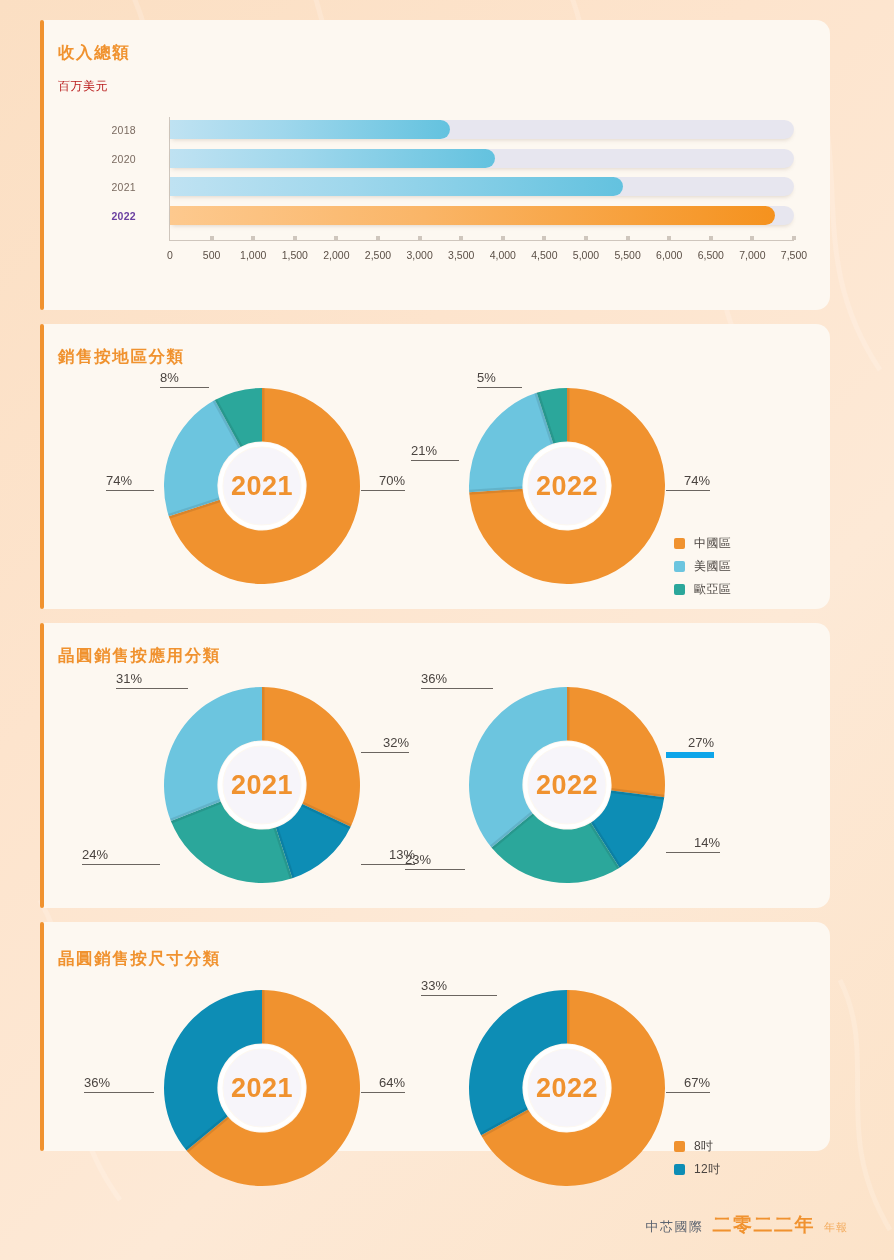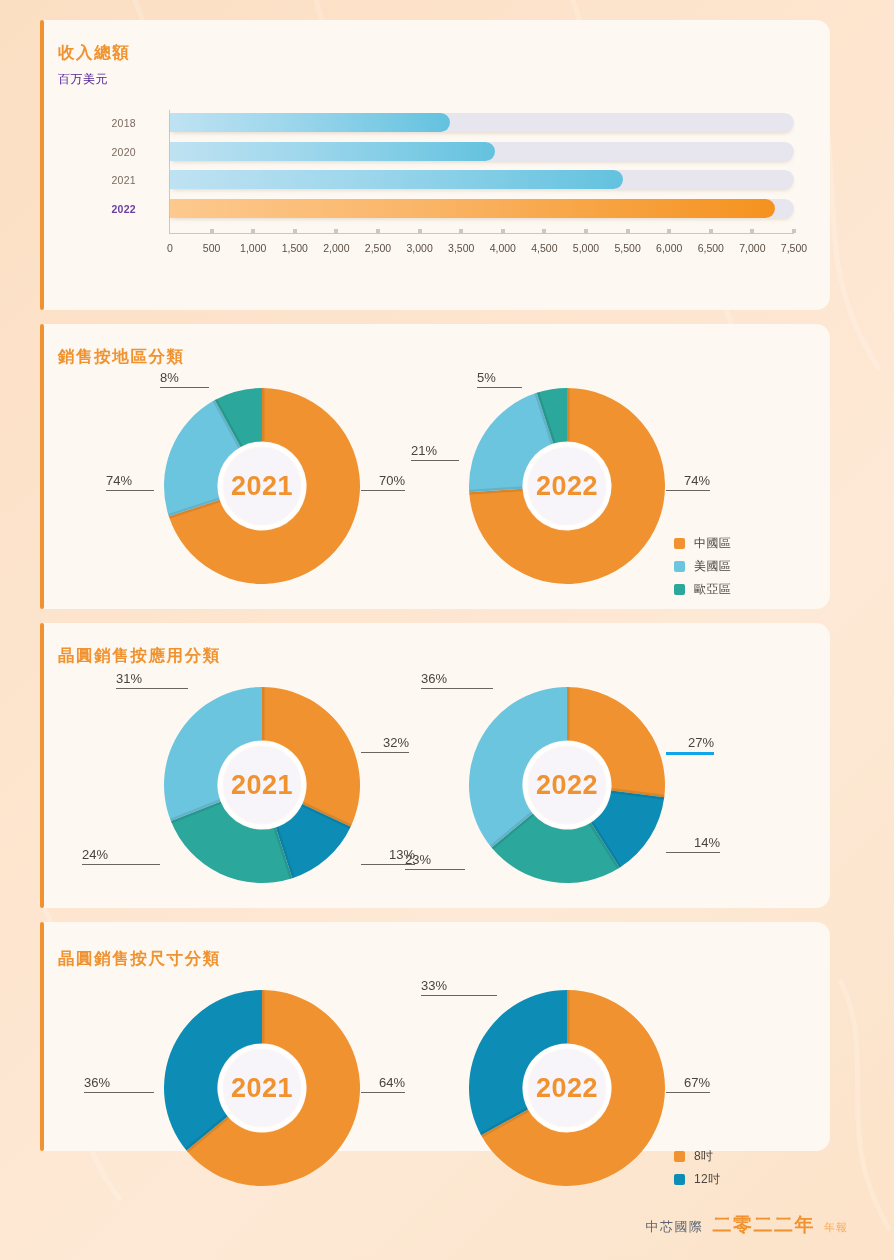--- a/index.html
+++ b/index.html
@@ -25,21 +25,21 @@
     margin-bottom: 14px;
   }
   .card::before {
     content: ""; position: absolute; left: 0; top: 0; bottom: 0; width: 4px;
     background: #f0922f; border-radius: 2px;
   }
   .card-title {
     color: #f0922f; font-weight: bold; font-size: 16.5px;
     letter-spacing: 1.6px; padding-left: 18px;
   }
-  .sub-label { font-size: 12px; color: #4c1d95; padding-left: 18px; margin-top: 7px; letter-spacing: .5px;}
+  .sub-label { font-size: 12px; color: #b91c1c; padding-left: 18px; margin-top: 14px; letter-spacing: .5px;}
 
   
   #card-revenue { height: 290px; padding-top: 22px; }
   .bars-wrap { position: relative; margin: 22px 0 0 0; height: 150px; }
   .bar-row { position: relative; height: 25px; margin-bottom: 3.5px; }
   .bar-year {
     position: absolute; left: 58px; top: 7px; width: 38px; text-align: right;
     font-size: 10.5px; color: #7a6a60; letter-spacing: .3px;
   }
   .bar-year.hl { color: #6a3fa0; font-weight: bold; }
@@ -282,21 +282,21 @@
               <path d="M195.22724072881883,110.28265688930182L142.23839453161258,103.58860888463234" stroke="rgba(0,0,0,0.09)" stroke-width="5" fill="none"></path>
               <path d="M150.51102590794164,180.7441366991975A98,98 0 0 1 22.48970220797267,160.4675509953716L63.64281450462756,126.42273570289409A44.59,44.59 0 0 0 121.89251678811345,135.64858219813485Z" fill="#2ba79b"></path>
               <path d="M150.51102590794164,180.7441366991975L121.89251678811345,135.64858219813485" stroke="rgba(0,0,0,0.09)" stroke-width="5" fill="none"></path>
               <path d="M22.48970220797267,160.4675509953716A98,98 0 0 1 97.99999999999999,0L97.99999999999999,53.41A44.59,44.59 0 0 0 63.64281450462756,126.42273570289409Z" fill="#6cc5df"></path>
               <path d="M22.48970220797267,160.4675509953716L63.64281450462756,126.42273570289409" stroke="rgba(0,0,0,0.09)" stroke-width="5" fill="none"></path>
               <circle cx="98" cy="98" r="41.59" fill="none" stroke="#ffffff" stroke-width="4"></circle>
               <circle cx="98" cy="98" r="38.59" fill="#f7f5fa"></circle>
             </svg>
           </div>
         <div class="donut-center-lbl">2022</div>
-        <span class="pct" style="left:197px; top:48px; border-bottom:3px solid #0ea5e9; padding-left:22px;">27%</span>
+        <span class="pct" style="left:197px; top:48px; border-bottom:6px solid #0ea5e9; padding-left:22px;">27%</span>
         <span class="pct" style="left:197px; top:148px; border-bottom:1px solid #6b6560; padding-left:28px;">14%</span>
         <span class="pct" style="left:-64px; top:165px; border-bottom:1px solid #6b6560; padding-right:34px;">23%</span>
         <span class="pct" style="left:-48px; top:-16px; border-bottom:1px solid #6b6560; padding-right:46px;">36%</span>
       </div>
 
     </div>
   </section>
 
   <section class="card" id="card-size">
     <div class="card-title">晶圓銷售按尺寸分類</div>
@@ -327,21 +327,21 @@
               <path d="M12.12194535570137,145.21186006196808L58.92548513684412,119.48139632819549" stroke="rgba(0,0,0,0.09)" stroke-width="5" fill="none"></path>
               <circle cx="98" cy="98" r="41.59" fill="none" stroke="#ffffff" stroke-width="4"></circle>
               <circle cx="98" cy="98" r="38.59" fill="#f7f5fa"></circle>
             </svg>
           </div>
         <div class="donut-center-lbl">2022</div>
         <span class="pct" style="left:197px; top:85px; border-bottom:1px solid #6b6560; padding-left:18px;">67%</span>
         <span class="pct" style="left:-48px; top:-12px; border-bottom:1px solid #6b6560; padding-right:50px;">33%</span>
       </div>
 
-      <div class="legend" style="left:634px; top:178px;">
+      <div class="legend" style="left:634px; top:168px;">
         <div class="legend-row">
           <span class="legend-swatch" style="background:#f0922f"></span>
           <span class="legend-label">8吋</span>
         </div>
         <div class="legend-row">
           <span class="legend-swatch" style="background:#0d8db5"></span>
           <span class="legend-label">12吋</span>
         </div>
       </div>
     </div>

